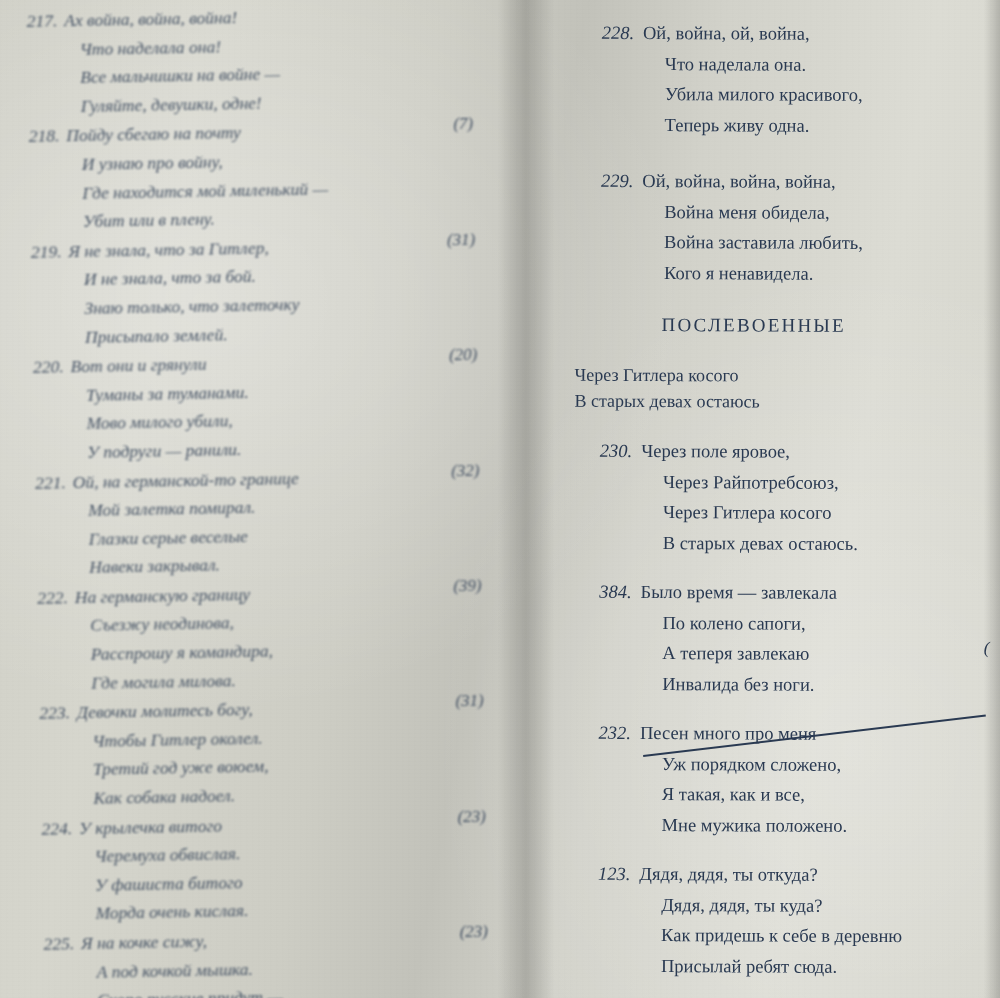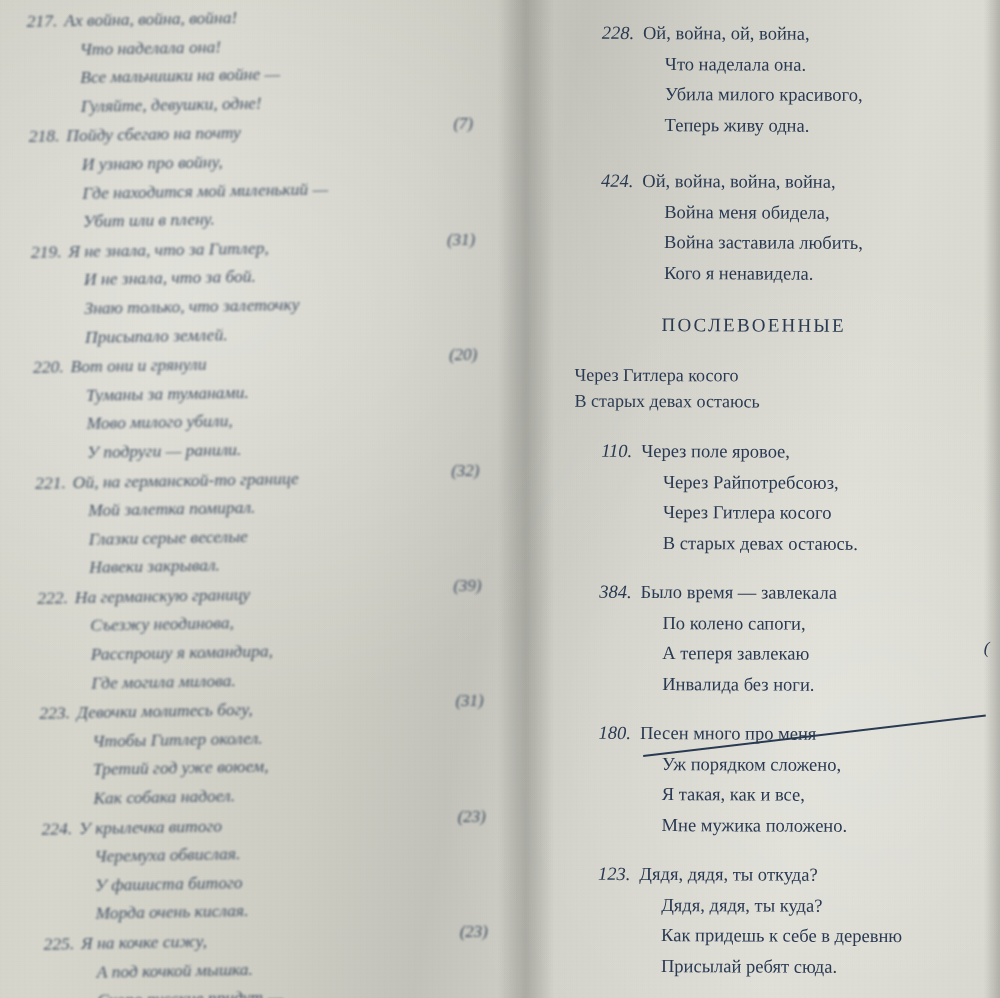--- a/index.html
+++ b/index.html
@@ -308,59 +308,59 @@
       <div class="num">228.</div>
       <div class="lines">
         <div class="line">Ой, война, ой, война,</div>
         <div class="line ind">Что наделала она.</div>
         <div class="line ind">Убила милого красивого,</div>
         <div class="line ind">Теперь живу одна.</div>
       </div>
     </div>
 
     <div class="stanza" style="margin-bottom:0;">
-      <div class="num">424.</div>
+      <div class="num">229.</div>
       <div class="lines">
         <div class="line">Ой, война, война, война,</div>
         <div class="line ind">Война меня обидела,</div>
         <div class="line ind">Война заставила любить,</div>
         <div class="line ind">Кого я ненавидела.</div>
       </div>
     </div>
 
     <div id="section-heading">ПОСЛЕВОЕННЫЕ</div>
 
     <div id="epigraph">
       <div class="line">Через Гитлера косого</div>
       <div class="line">В старых девах остаюсь</div>
     </div>
 
     <div class="stanza">
-      <div class="num">110.</div>
+      <div class="num">230.</div>
       <div class="lines">
         <div class="line">Через поле яровое,</div>
         <div class="line ind">Через Райпотребсоюз,</div>
         <div class="line ind">Через Гитлера косого</div>
         <div class="line ind">В старых девах остаюсь.</div>
       </div>
     </div>
 
     <div class="stanza">
       <div class="num">384.</div>
       <div class="lines">
         <div class="line">Было время — завлекала</div>
         <div class="line ind">По колено сапоги,</div>
         <div class="line ind">А теперя завлекаю</div>
         <div class="line ind">Инвалида без ноги.</div>
       </div>
       <span class="edge-ref" style="top:60px;">(</span>
     </div>
 
     <div class="stanza">
-      <div class="num">180.</div>
+      <div class="num">232.</div>
       <div class="lines">
         <div class="line strike">Песен много про меня</div>
         <div class="line ind">Уж порядком сложено,</div>
         <div class="line ind">Я такая, как и все,</div>
         <div class="line ind">Мне мужика положено.</div>
       </div>
     </div>
 
     <div class="stanza">
       <div class="num">123.</div>

